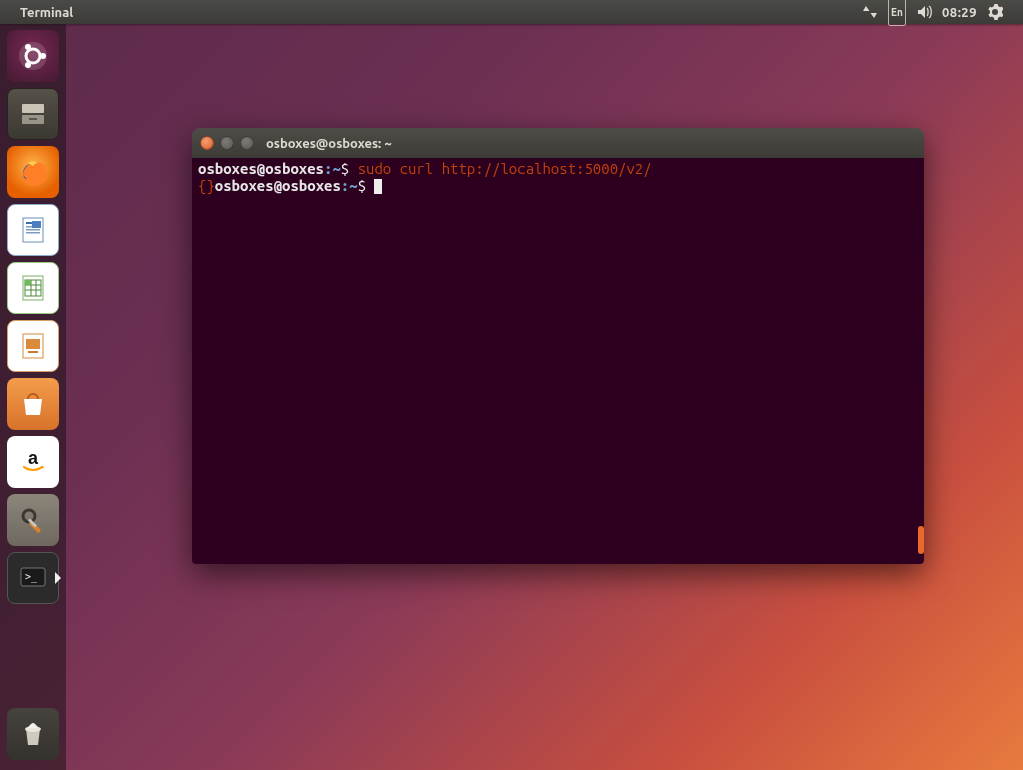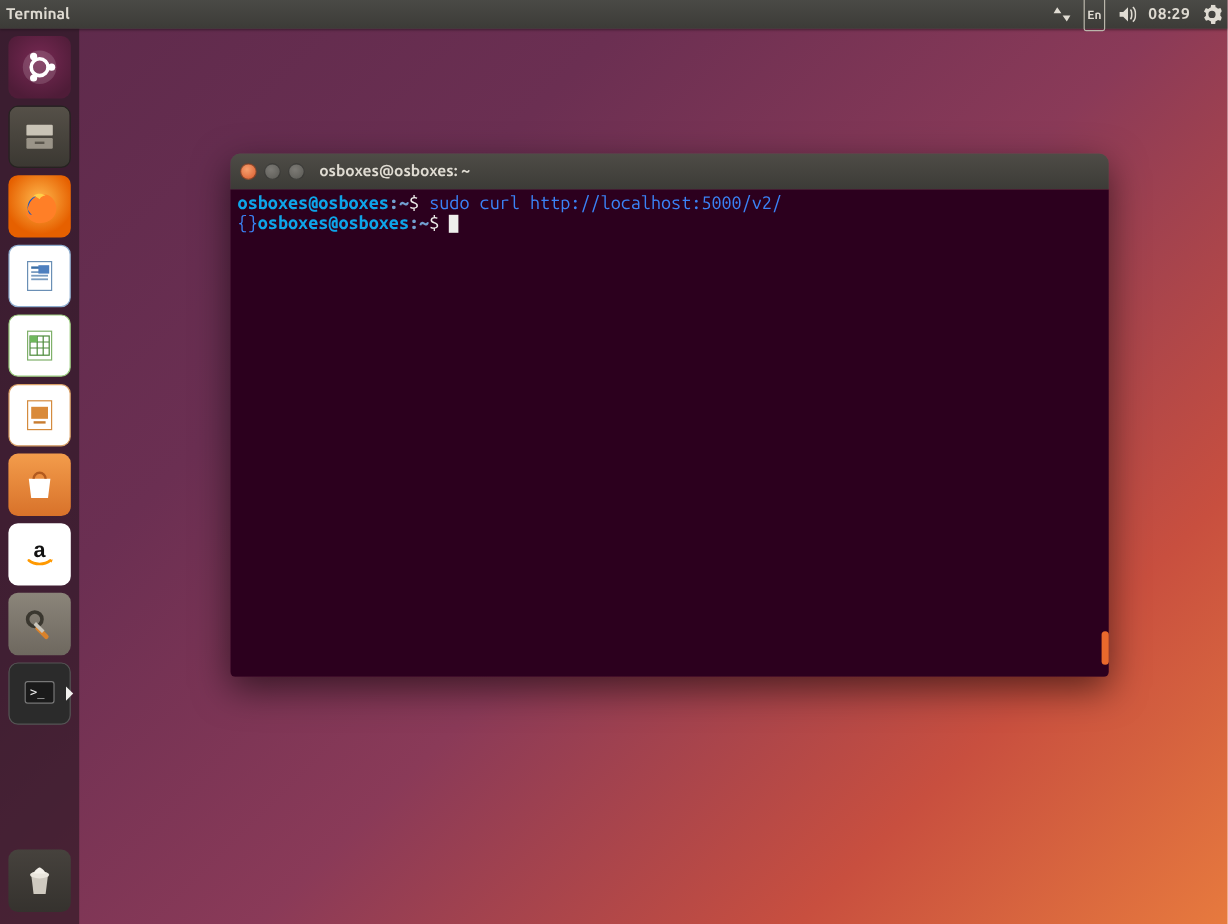--- a/index.html
+++ b/index.html
@@ -9,21 +9,21 @@
   background: linear-gradient(135deg, #5d2a4b 0%, #6b2f52 30%, #8a3a58 55%, #c84f3f 80%, #e77a3e 100%);
   overflow: hidden;
 }
 
 
 .menubar {
   height: 24px;
   background: linear-gradient(to bottom, #4a4a46 0%, #3c3b37 100%);
   color: #dfdbd2;
   display: flex; align-items: center;
-  padding: 0 5px;
+  padding: 0 20px;
   font-size: 13px; font-weight: bold;
   box-shadow: 0 1px 2px rgba(0,0,0,.4);
 }
 .menubar .spacer { flex: 1; }
 .menubar .ind { margin-left: 10px; display: inline-flex; align-items: center; cursor: pointer; }
 .menubar svg { width: 16px; height: 16px; fill: #dfdbd2; }
 .kbd-ind { width:18px; height:28px; border:1px solid #bab6ab; border-radius:2px;
   font-size:10px; font-weight:bold; display:flex; align-items:center; justify-content:center; color:#dfdbd2;}
 .menubar .clock { font-weight:bold; letter-spacing:.5px; }
 
@@ -72,24 +72,24 @@
 .wbtn{width:14px;height:14px;border-radius:50%;border:1px solid rgba(0,0,0,.4);cursor:pointer;}
 .wbtn.close{background:radial-gradient(circle at 40% 35%,#f7a06e,#d95b2e);}
 .wbtn.min{background:radial-gradient(circle at 40% 35%,#7d7b76,#5a5954);}
 .wbtn.max{background:radial-gradient(circle at 40% 35%,#7d7b76,#5a5954);}
 .term-body{
   background:#2c001e; color:#eee; height:406px;
   font-family:"Ubuntu Mono","DejaVu Sans Mono",monospace;
   font-size:15px; line-height:17px; padding:2px 6px;
   border-radius:0 0 4px 4px; position:relative;
 }
-.term-body .userhost{color:#0ea5e9;font-weight:bold;}
+.term-body .userhost{color:#e5e5e5;font-weight:bold;}
 .term-body .path{color:#729fcf;font-weight:bold;}
 .term-body .dollar{color:#eeeeec;}
-.term-body .cmd{color:#3b82f6;}
+.term-body .cmd{color:#c2410c;}
 .cursor{display:inline-block;width:8px;height:15px;background:#eeeeec;vertical-align:text-bottom;}
 .scroll-nub{position:absolute;right:0;bottom:10px;width:6px;height:28px;background:#e9692c;border-radius:3px;}
 </style>
 </head>
 <body>
 
 <div class="menubar">
   <span>Terminal</span>
   <span class="spacer"></span>
   <span class="ind">

